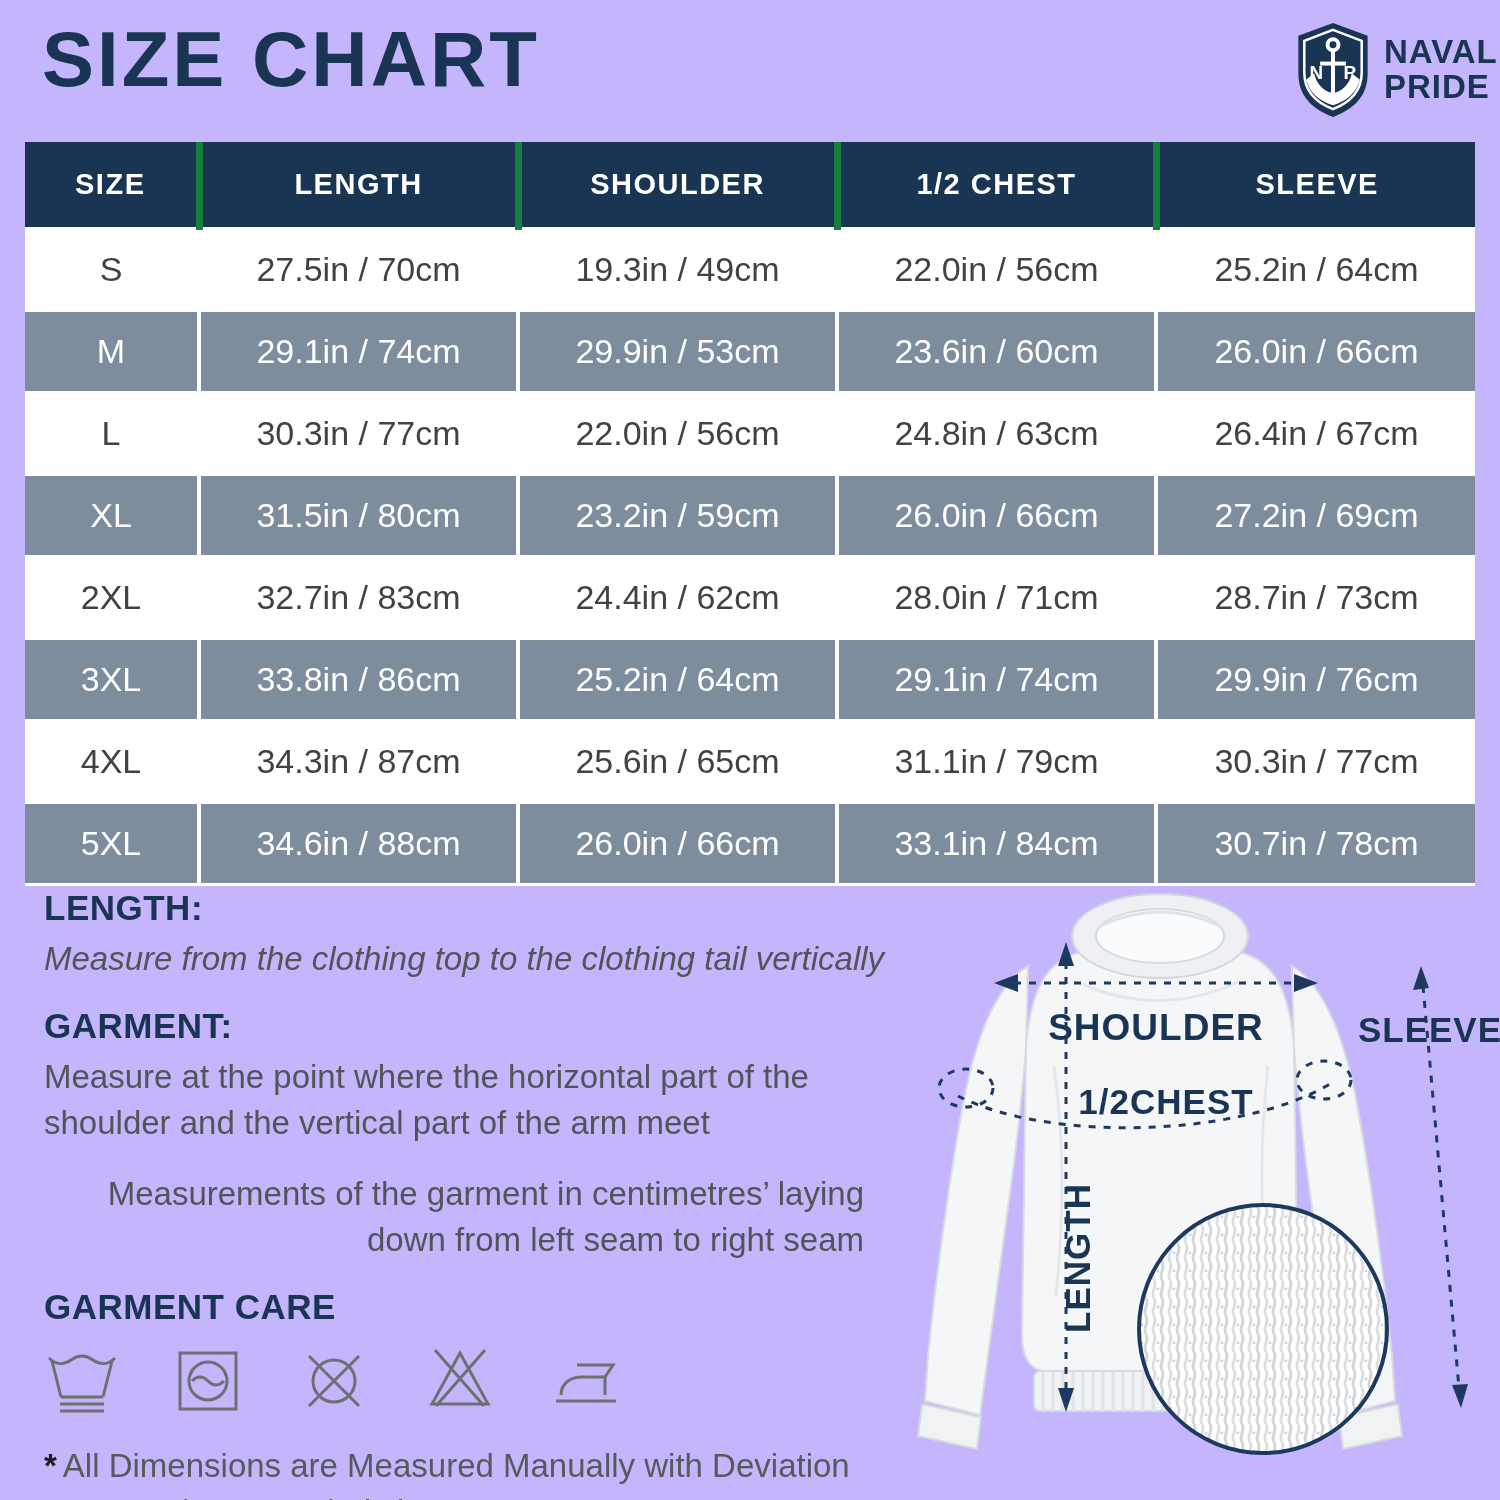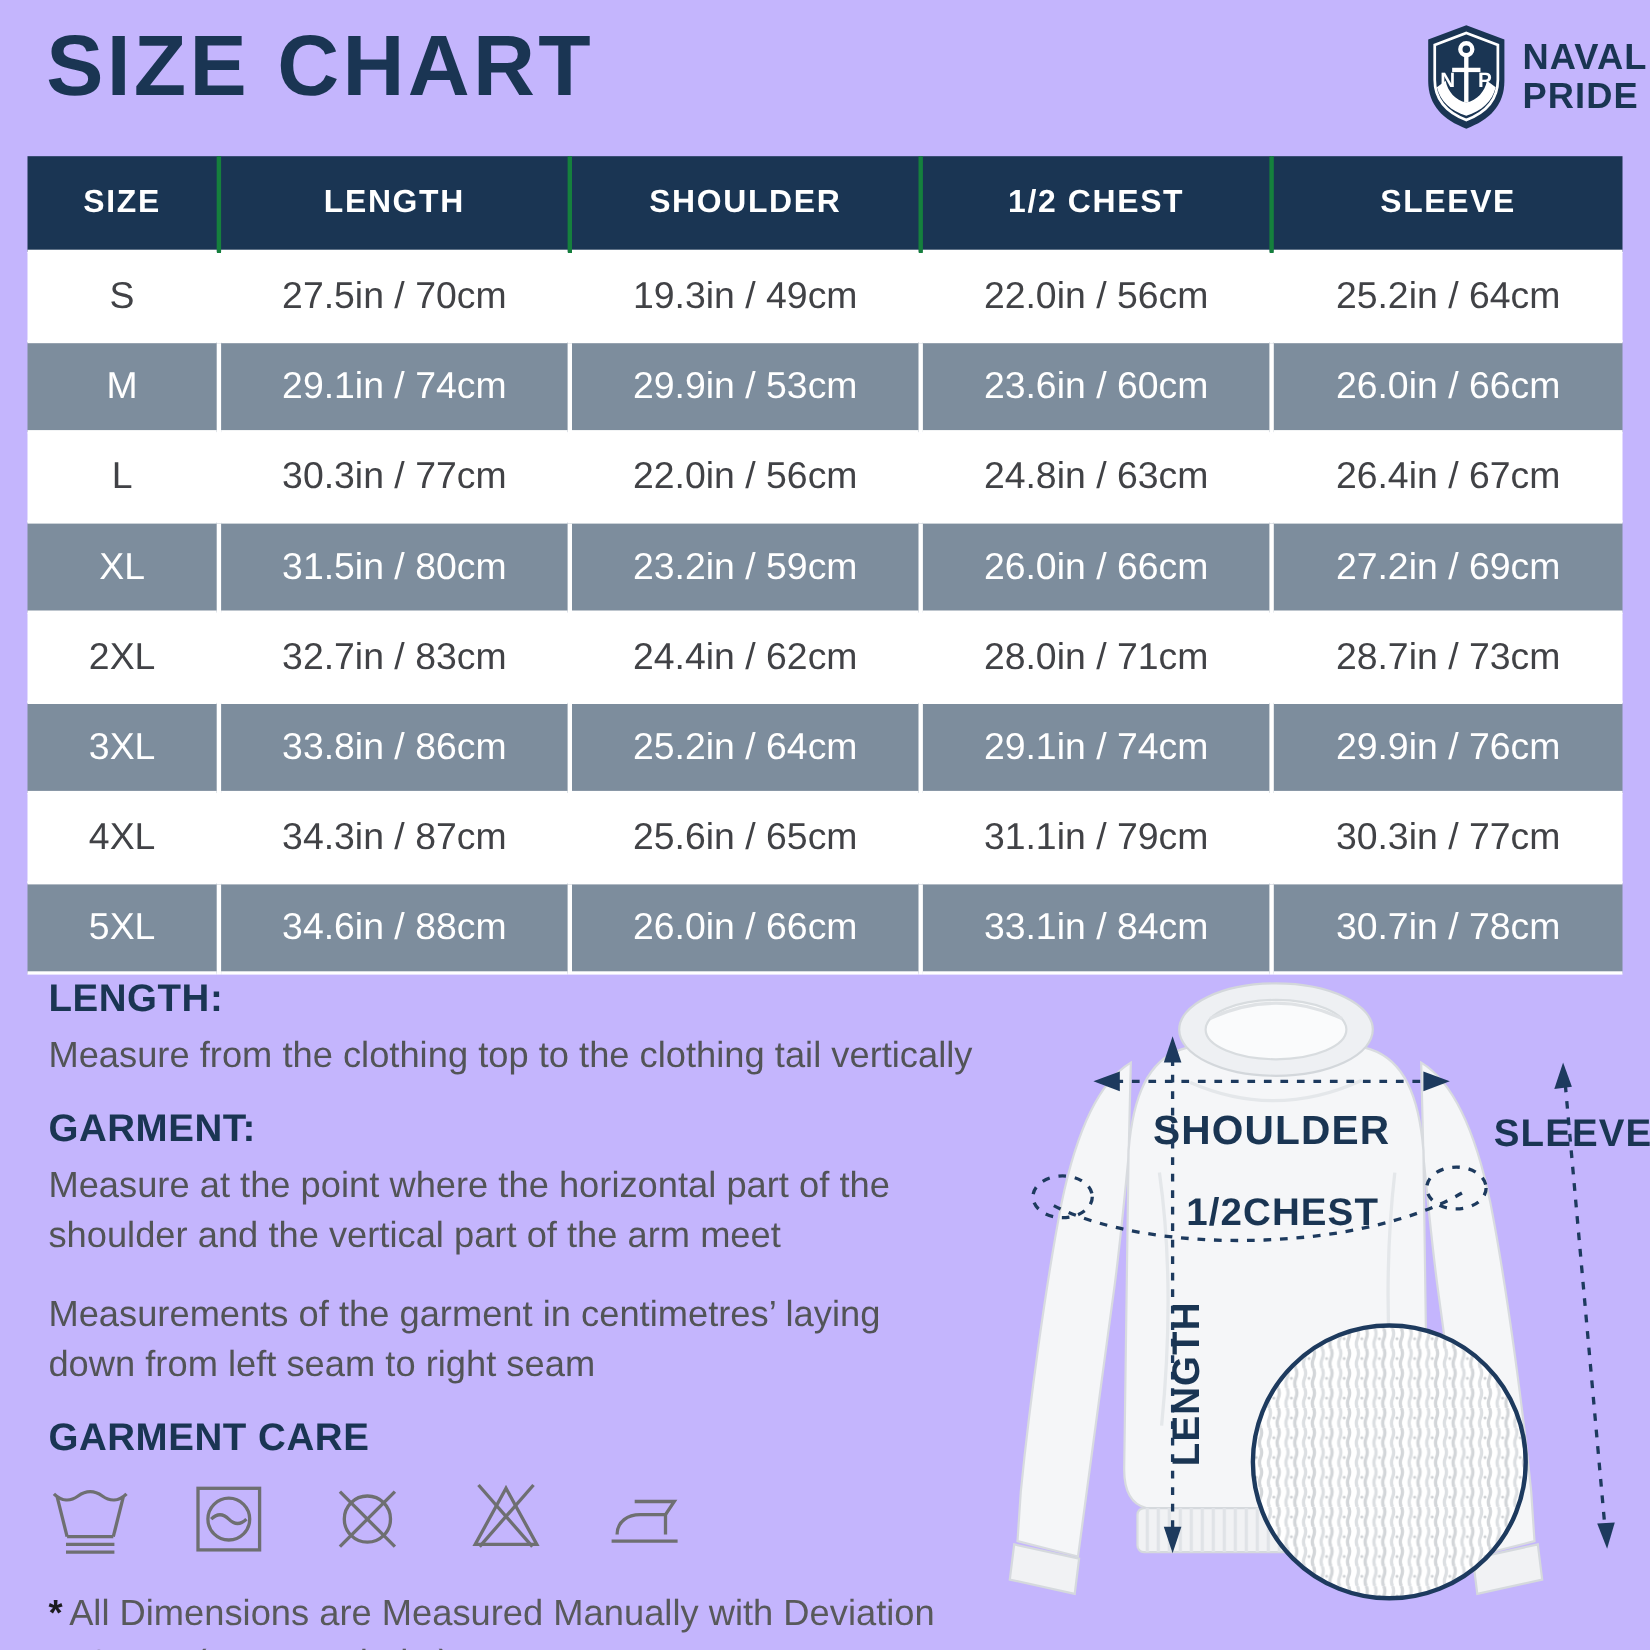--- a/index.html
+++ b/index.html
@@ -23,35 +23,35 @@
   .brand svg{width:82px;height:96px;display:block;}
   .brand-text{display:flex;flex-direction:column;color:var(--navy);font-weight:bold;
     font-size:33px;line-height:1.05;letter-spacing:1px;}
   
   .size-table{
     position:absolute;left:25px;top:142px;width:1450px;
     border-collapse:collapse;table-layout:fixed;text-align:center;
   }
   .size-table th{
     background:var(--navy);color:#fff;font-size:29px;font-weight:bold;
-    letter-spacing:1.5px;height:83px;border-right:4px solid #15803d;border-bottom:3px solid #fff;
+    letter-spacing:1.5px;height:83px;border-right:7px solid #15803d;border-bottom:3px solid #fff;
   }
   .size-table td{
     background:#fff;color:var(--cell-text);font-size:34px;height:77px;
     border-right:4px solid #fff;border-bottom:3px solid #fff;
   }
   .size-table th:last-child,.size-table td:last-child{border-right:none;}
   .size-table tr.alt td{background:var(--slate);color:#ffffff;}
   
   .guide{position:absolute;left:44px;top:888px;width:910px;color:var(--body-text);}
   .guide h3{color:var(--navy);font-size:35px;font-weight:bold;margin:0 0 8px;letter-spacing:0.5px;}
   .guide p{font-size:33px;line-height:1.4;margin:0 0 24px;}
-  .p-length{width:910px;}
+  .p-length{width:910px;font-style:italic;}
   .p-shoulder{width:850px;}
-  .p-chest{width:820px;}
+  .p-chest{width:820px;text-align:right;}
   .care-icons{display:flex;gap:50px;margin:14px 0 26px;}
   .care-icons svg{width:76px;height:76px;display:block;}
   .care-icons path,.care-icons circle,.care-icons rect{
     fill:none;stroke:var(--icon-gray);stroke-width:3;
   }
   .disclaimer{font-size:31px;color:#58595b;width:810px;line-height:1.45;margin:0;}
   .disclaimer b{color:#1c1c1e;font-weight:bold;margin-right:6px;}
   
   .diagram{position:absolute;left:878px;top:866px;width:622px;height:634px;}
   .diagram svg{width:100%;height:100%;display:block;}

